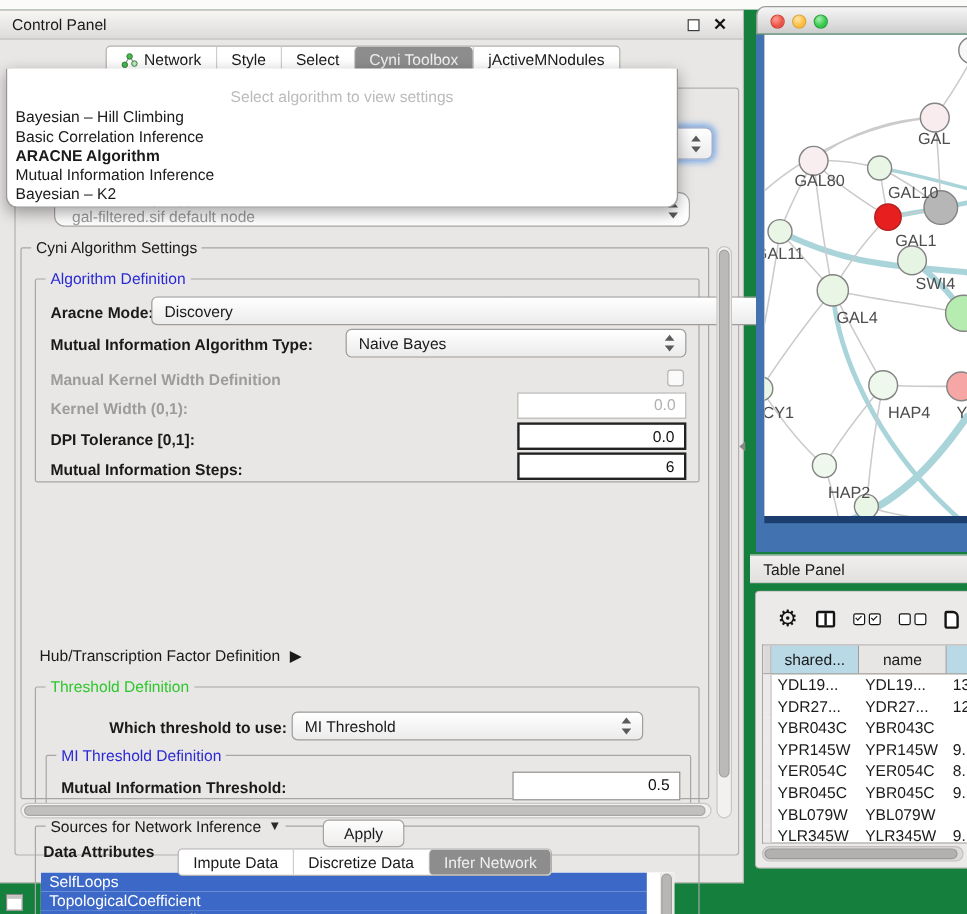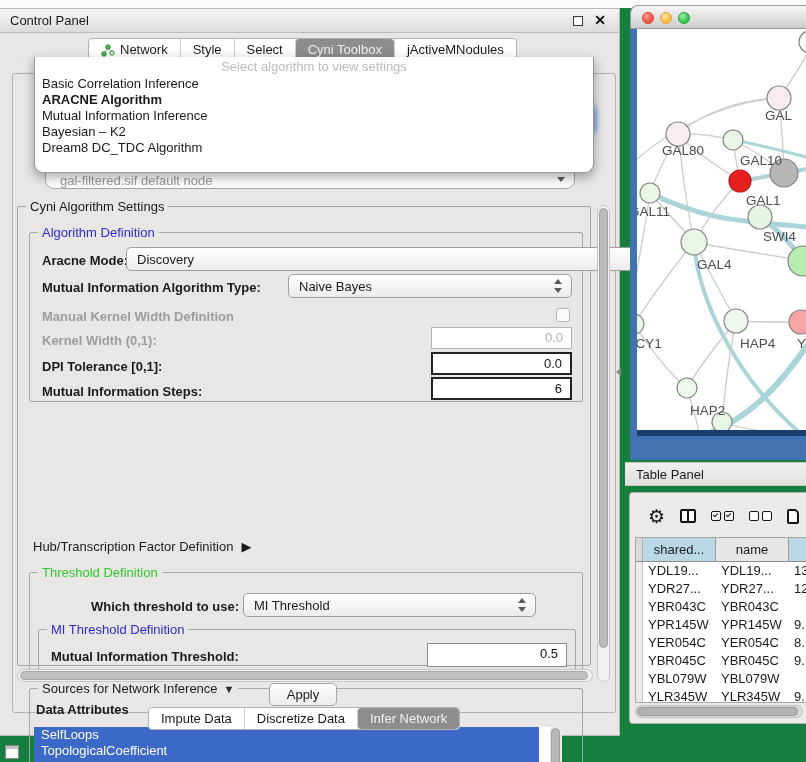--- a/index.html
+++ b/index.html
@@ -31,23 +31,23 @@
         box-shadow:0 0 5px 2.5px rgba(90,150,230,.75); }
   .data-combo { position:absolute; left:45px; top:160px; width:530px; height:29px; z-index:6;
         background:#fff; border:1px solid #a8a6a4; border-radius:9px; color:#9b9b9b;
         display:flex; align-items:flex-end; padding-left:14px; }
   .stepper { position:absolute; right:8px; top:50%; transform:translateY(-50%); width:9px; height:14px; }
   .stepper i { position:absolute; left:0; width:0; height:0; border-left:4.5px solid transparent; border-right:4.5px solid transparent; }
   .stepper .up { top:0; border-bottom:5px solid #5a5a5a; }
   .stepper .dn { bottom:0; border-top:5px solid #5a5a5a; }
 
   
-  .algo-popup { position:absolute; left:34px; top:57px; width:560px; height:116px; z-index:30;
+  .algo-popup { position:absolute; left:5px; top:57px; width:560px; height:116px; z-index:30;
         background:#fff; border:1px solid #9a9896; border-top:none; border-radius:0 0 9px 9px;
-        box-shadow:0 4px 12px rgba(0,0,0,.35); padding-top:2px; overflow:hidden; }
+        box-shadow:0 4px 12px rgba(0,0,0,.35); padding-top:16px; overflow:hidden; }
   .algo-ph { text-align:center; color:#bbbbbb; height:17px; line-height:16px; }
   .algo-item { height:16px; line-height:16px; padding-left:7px; white-space:nowrap; }
   .algo-item.sel { font-weight:bold; }
 
   
   .grp { position:absolute; border:1px solid #a8a6a4; border-radius:2px; }
   .glabel { position:absolute; top:-8px; left:8px; background:#e9e7e5; padding:0 4px; white-space:nowrap; }
   .glabel.blue { color:#2a2ad4; }
   .glabel.green { color:#2ec72e; }
   .lbl { position:absolute; white-space:nowrap; }
@@ -284,20 +284,21 @@
   <div class="data-combo">
     <span>gal-filtered.sif default node</span>
     <span class="stepper">
         <i class="up"></i>
         <i class="dn"></i>
       </span>
   </div>
 
   <div class="algo-popup">
     <div class="algo-ph">Select algorithm to view settings</div>
+    <div class="algo-item">Bayesian – Hill Climbing</div>
     <div class="algo-item">Basic Correlation Inference</div>
     <div class="algo-item sel">ARACNE Algorithm</div>
     <div class="algo-item">Mutual Information Inference</div>
     <div class="algo-item">Bayesian – K2</div>
     <div class="algo-item">Dream8 DC_TDC Algorithm</div>
   </div>
 
   <div class="mini-icon">
       <i></i>
     </div>

